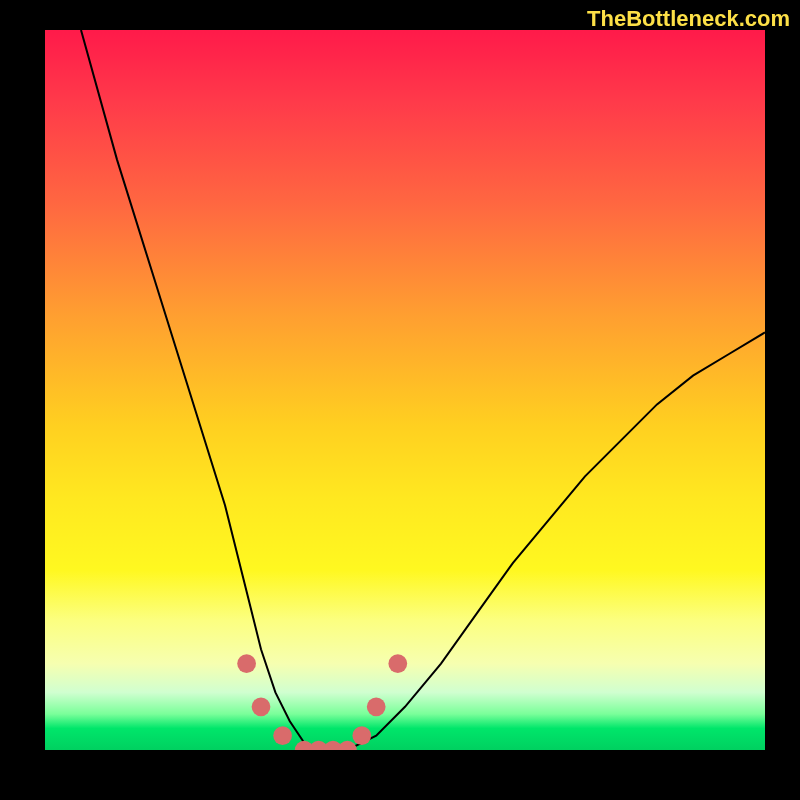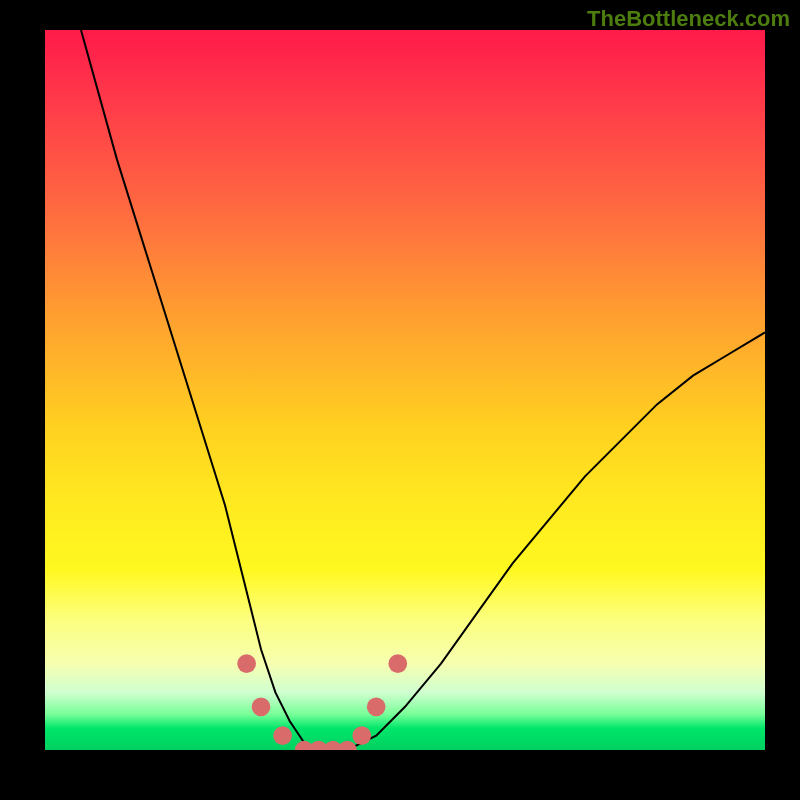--- a/index.html
+++ b/index.html
@@ -8,21 +8,21 @@
     width: 800px;
     height: 800px;
     background: #000;
     position: relative;
     font-family: Arial, sans-serif;
   }
   .watermark {
     position: absolute;
     top: 6px;
     right: 10px;
-    color: #4d7c0f;
+    color: #fde047;
     font-size: 22px;
     font-weight: bold;
     z-index: 10;
   }
   .plot-area {
     position: absolute;
     left: 45px;
     top: 30px;
     width: 720px;
     height: 720px;

